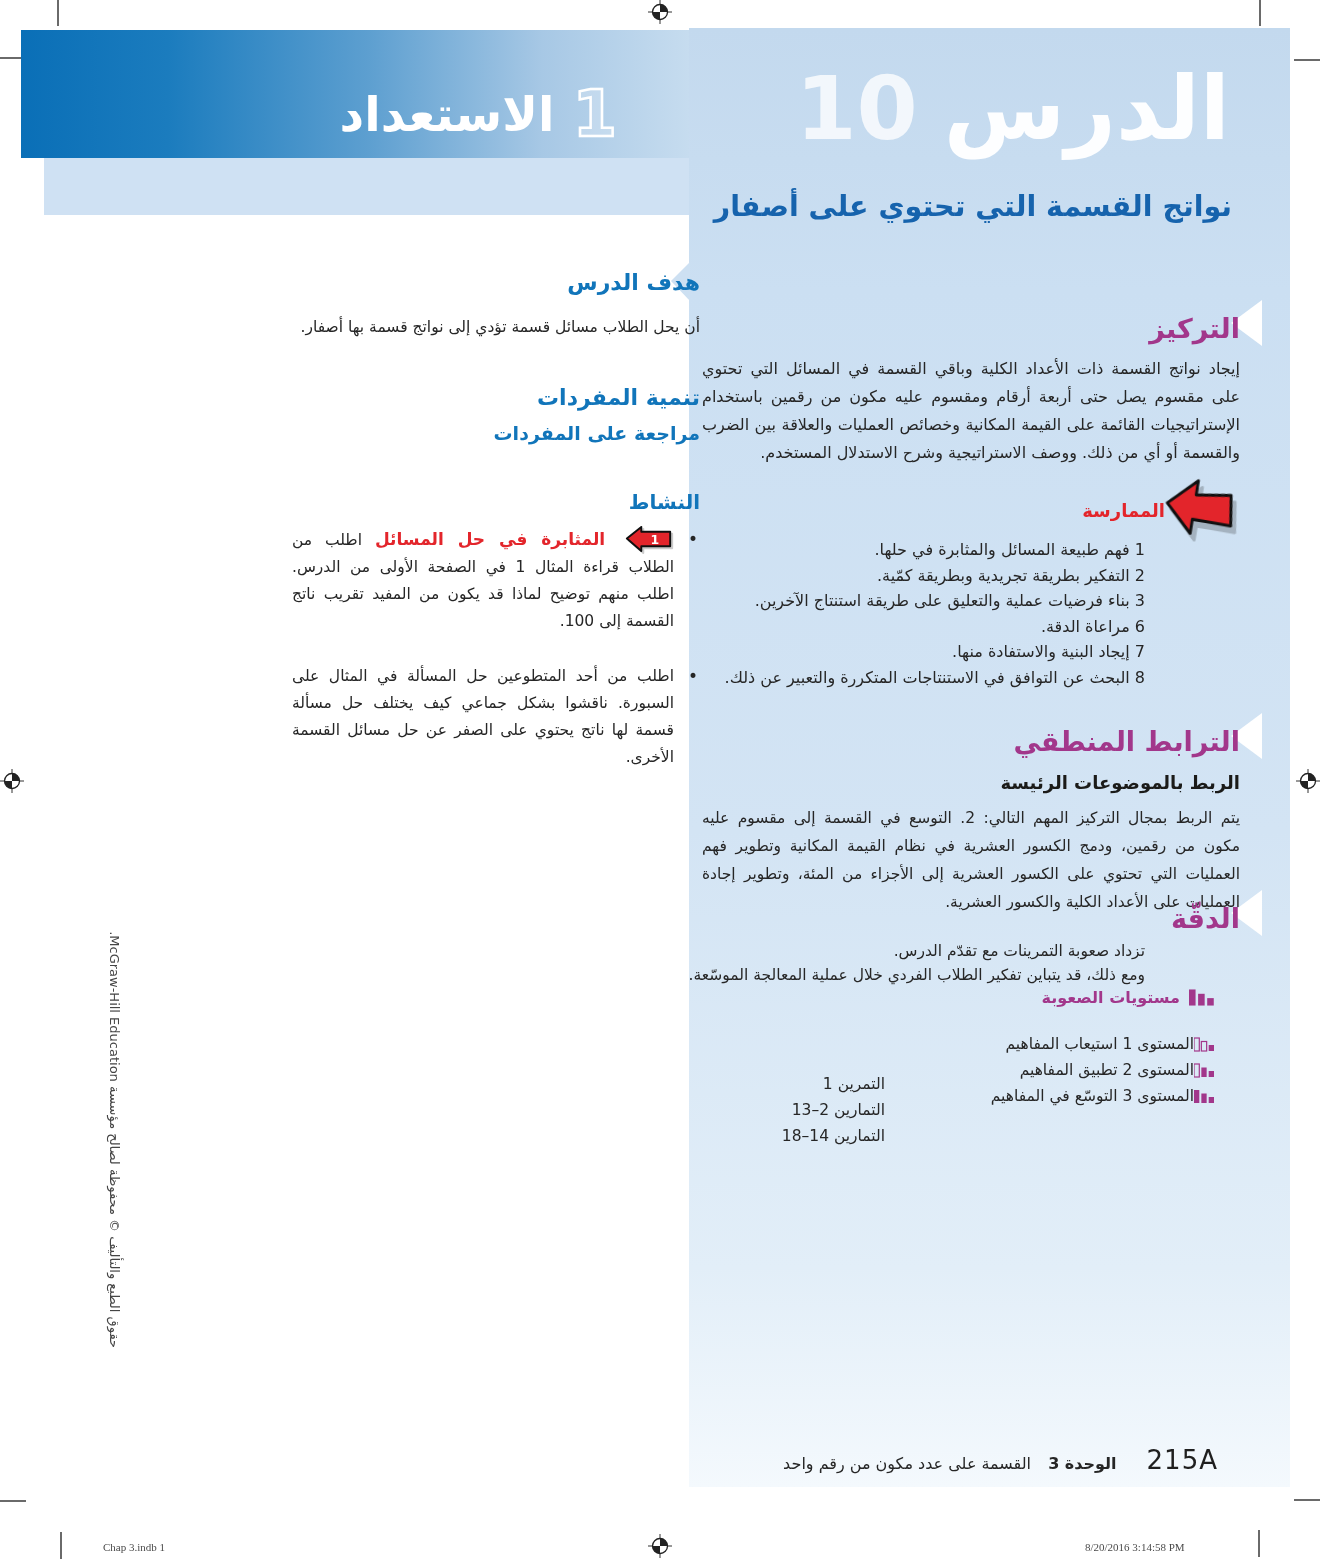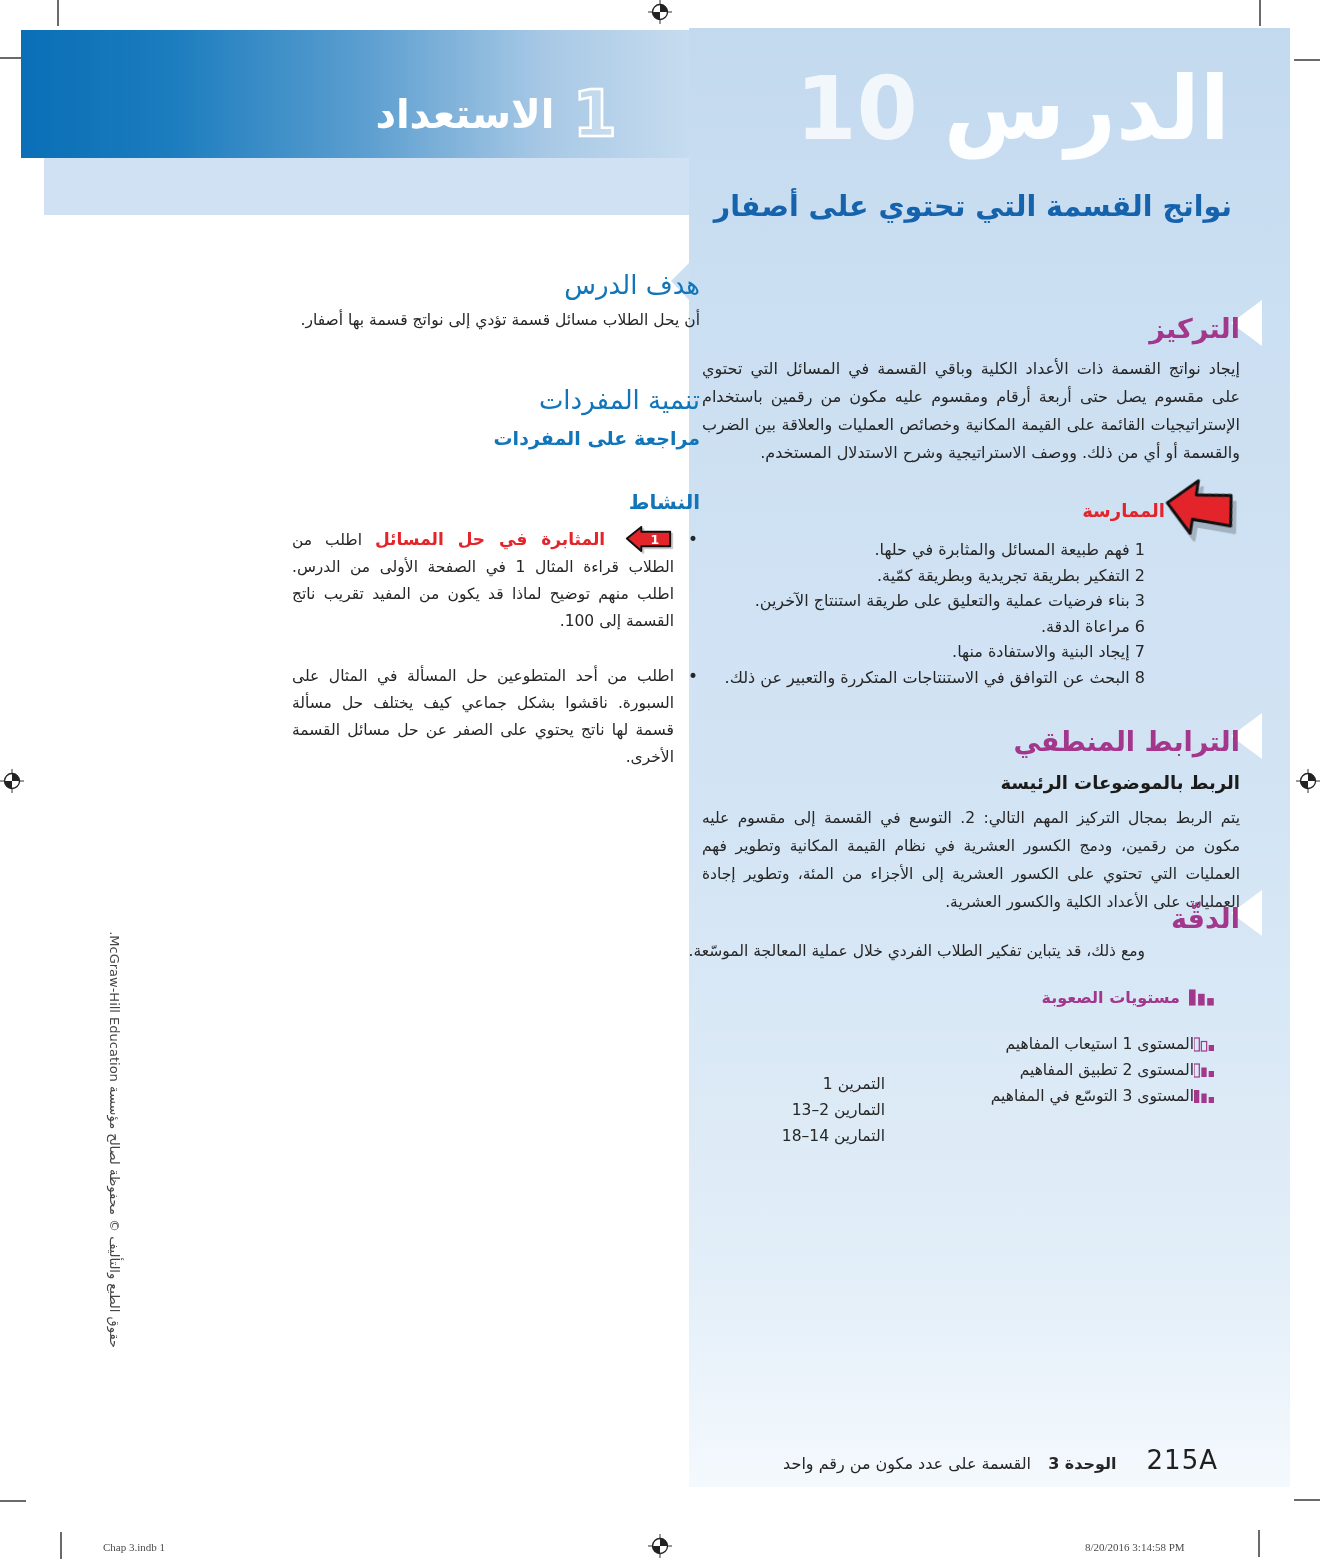--- a/index.html
+++ b/index.html
@@ -8,21 +8,21 @@
   
   .cropline{position:absolute;background:#6a6a6a;}
   .regmark{position:absolute;width:24px;height:24px;}
   
   .prep-bar{position:absolute;left:21px;top:30px;width:668px;height:128px;
     background:linear-gradient(90deg,#0a6fb7 0%,#1b7cbe 22%,#5d9fd0 52%,#a7c8e5 78%,#c6dcef 100%);}
   .prep-band2{position:absolute;left:44px;top:158px;width:645px;height:57px;background:#cfe1f3;}
   .prep-inner{position:absolute;right:72px;top:52px;display:flex;direction:rtl;align-items:center;gap:18px;}
   .prep-num{font-size:64px;font-weight:bold;line-height:1;color:rgba(255,255,255,0.22);
     -webkit-text-stroke:2.5px #ffffff;}
-  .prep-label{font-size:40px;font-weight:bold;color:#ffffff;letter-spacing:1px;}
+  .prep-label{font-size:48px;font-weight:bold;color:#ffffff;letter-spacing:1px;}
   
   .panel{position:absolute;left:689px;top:28px;width:601px;height:1459px;
     background:linear-gradient(180deg,#c3d9ee 0%,#cbdff2 18%,#d3e4f4 55%,#e2eef8 85%,#f4f9fd 100%);}
   .lesson-row{position:absolute;right:60px;top:28px;display:flex;direction:rtl;align-items:baseline;gap:26px;}
   .lesson-word{font-size:88px;font-weight:bold;color:#fdfeff;line-height:1.2;}
   .lesson-num{font-size:88px;font-weight:bold;color:rgba(255,255,255,0.78);line-height:1.2;}
   .lesson-title{position:absolute;right:58px;top:162px;font-size:28.5px;font-weight:bold;color:#1663ad;direction:rtl;white-space:nowrap;}
   .mag-head{position:absolute;right:50px;font-size:27px;font-weight:bold;color:#a2378b;direction:rtl;white-space:nowrap;}
   .white-tri{position:absolute;right:28px;width:0;height:0;border-top:23px solid transparent;
     border-bottom:23px solid transparent;border-right:31px solid #ffffff;}
@@ -37,21 +37,21 @@
   .precision-lines{position:absolute;right:145px;direction:rtl;font-size:15.5px;line-height:23.5px;color:#262626;text-align:right;}
   .precision-lines div{white-space:nowrap;}
   .levels-head{position:absolute;right:75px;display:flex;direction:rtl;align-items:center;gap:9px;
     font-size:16px;font-weight:bold;color:#a2378b;white-space:nowrap;}
   .level-row{position:absolute;right:75px;display:flex;direction:rtl;align-items:center;
     font-size:15.5px;color:#262626;white-space:nowrap;}
   .level-ex{position:absolute;right:405px;direction:rtl;font-size:15.5px;line-height:26px;color:#262626;text-align:right;}
   .level-ex div{white-space:nowrap;}
   
   .leftcol{position:absolute;left:292px;width:408px;direction:rtl;}
-  .blue-head{font-size:26px;font-weight:normal;color:#1175ba;white-space:nowrap;}
+  .blue-head{font-size:22px;font-weight:bold;color:#1175ba;white-space:nowrap;}
   .body-txt{font-size:15.5px;line-height:27px;text-align:justify;color:#262626;}
   .vocab-sub{font-size:19px;font-weight:bold;color:#1175ba;white-space:nowrap;}
   .highlight{display:inline-block;background:#ffe600;color:#15153f;font-weight:bold;
     font-size:15.5px;padding:3px 7px 4px 7px;}
   .activity-head{font-size:20px;font-weight:bold;color:#1175ba;white-space:nowrap;}
   .bullet{position:relative;padding-right:26px;font-size:15.5px;line-height:27px;text-align:justify;color:#262626;}
   .bullet .dot{position:absolute;right:2px;top:0;font-size:17px;color:#262626;}
   .lead-red{color:#e3252b;font-weight:bold;font-size:17px;}
   .badge{vertical-align:-7px;margin-left:6px;filter:drop-shadow(2px 2px 0 rgba(140,140,140,0.45));}
   .notch-tri{position:absolute;left:671px;top:262px;width:0;height:0;border-top:19px solid transparent;
@@ -133,20 +133,21 @@
     </div>
 
     <div class="white-tri" style="top:685px;"></div>
     <div class="mag-head" style="top:698px;">الترابط المنطقي</div>
     <div class="sub-head" style="top:744px;">الربط بالموضوعات الرئيسة</div>
     <div class="panel-par" style="top:776px;font-size:15.5px;">يتم الربط بمجال التركيز المهم التالي: 2. التوسع في القسمة إلى مقسوم عليه مكون من رقمين، ودمج الكسور العشرية في نظام القيمة المكانية وتطوير فهم العمليات التي تحتوي على الكسور العشرية إلى الأجزاء من المئة، وتطوير إجادة العمليات على الأعداد الكلية والكسور العشرية.</div>
 
     <div class="white-tri" style="top:862px;"></div>
     <div class="mag-head" style="top:875px;">الدقّة</div>
     <div class="precision-lines" style="top:912px;">
+      <div>تزداد صعوبة التمرينات مع تقدّم الدرس.</div>
       <div>ومع ذلك، قد يتباين تفكير الطلاب الفردي خلال عملية المعالجة الموسّعة.</div>
     </div>
 
     <div class="levels-head" style="top:960px;">
       <svg width="26" height="19" viewBox="0 0 21 15">
           <rect x="14.7" y="8" width="5.3" height="6" fill="#a2378b"></rect>
           <rect x="7.35" y="4.5" width="5.3" height="9.5" fill="#a2378b"></rect>
           <rect x="0" y="1" width="5.3" height="13" fill="#a2378b"></rect>
         </svg>
       <span>مستويات الصعوبة</span>
@@ -187,21 +188,21 @@
       <span class="prep-num">1</span>
       <span class="prep-label">الاستعداد</span>
     </div>
   </div>
   <div class="prep-band2"></div>
 
   <div class="notch-tri"></div>
 
   <div class="leftcol" style="top:270px;">
     <div class="blue-head">هدف الدرس</div>
-    <div class="body-txt" style="margin-top:7px;">أن يحل الطلاب مسائل قسمة تؤدي إلى نواتج قسمة بها أصفار.</div>
+    <div class="body-txt" style="margin-top:19px;">أن يحل الطلاب مسائل قسمة تؤدي إلى نواتج قسمة بها أصفار.</div>
   </div>
 
   <div class="leftcol" style="top:385px;">
     <div class="blue-head">تنمية المفردات</div>
     <div class="vocab-sub" style="margin-top:12px;">مراجعة على المفردات</div>
   </div>
 
   <div class="leftcol" style="top:490px;">
     <div class="activity-head">النشاط</div>
     <div class="bullet" style="margin-top:12px;">

